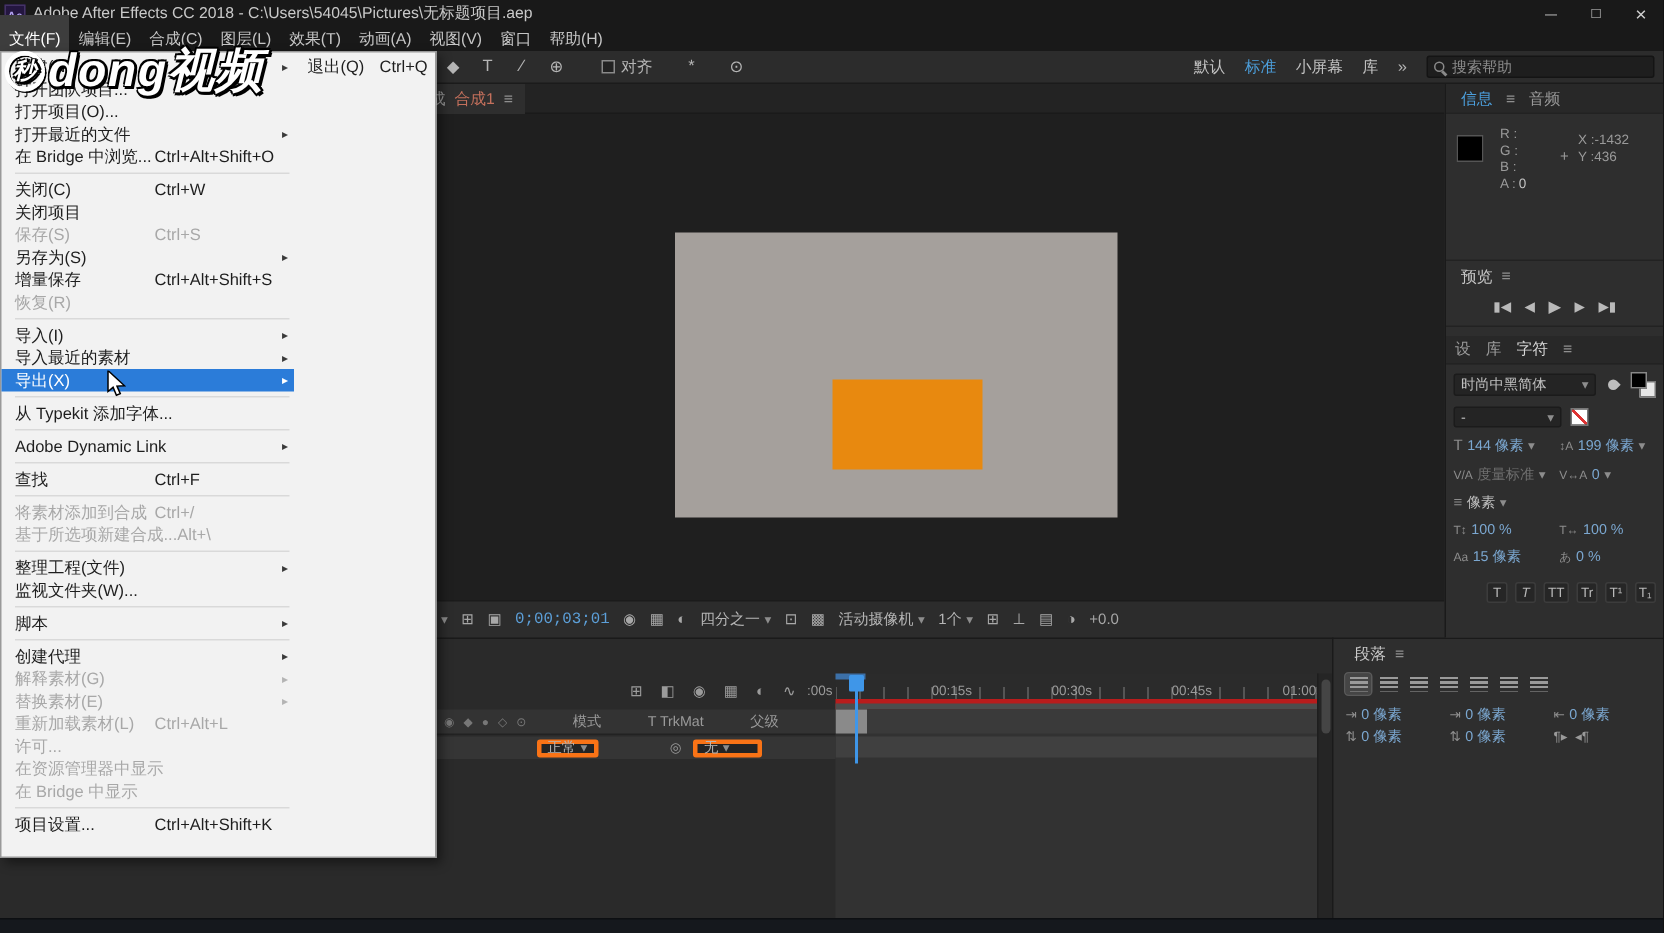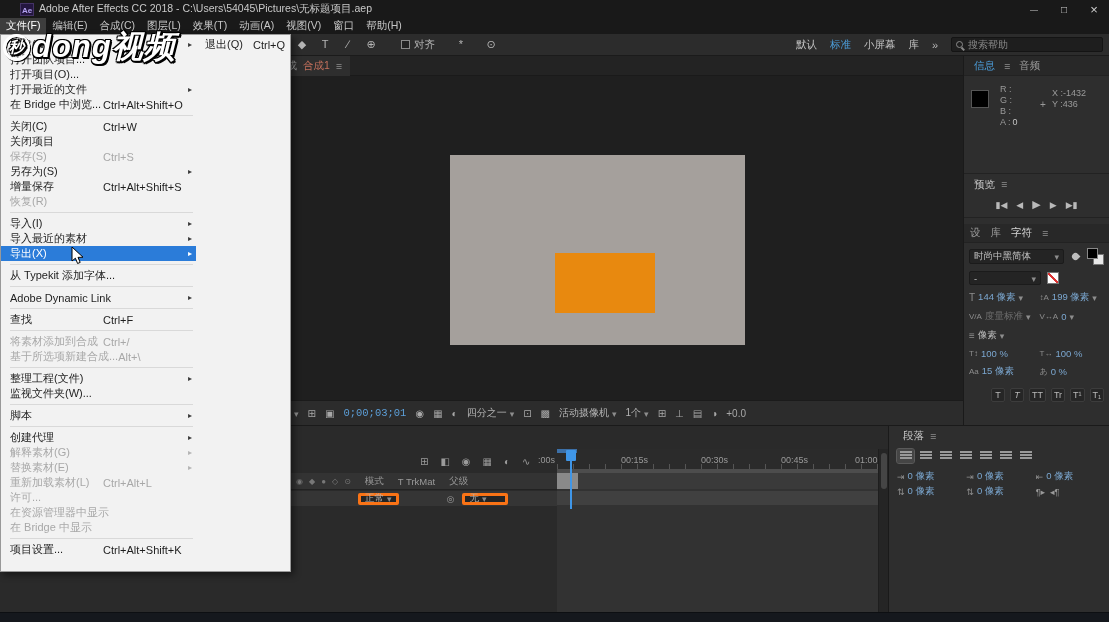--- a/index.html
+++ b/index.html
@@ -1,32 +1,32 @@
 <!DOCTYPE html>
 <html><head>
 <meta charset="utf-8">
 <style>
   *{margin:0;padding:0;box-sizing:border-box}
   html,body{width:1109px;height:622px;background:#000;overflow:hidden}
   .app{position:relative;width:1109px;height:622px;background:#2e2e2e;
        font-family:"Liberation Sans","DejaVu Sans",sans-serif;font-size:11px;color:#c3c3c3;overflow:hidden}
 
   
-  .titlebar{position:absolute;top:0;left:0;right:0;height:18px;background:#191919;display:flex;align-items:center;gap:5px;padding-left:20px;font-size:10.5px;color:#c9c9c9;z-index:10}
+  .titlebar{position:absolute;top:0;left:0;right:0;height:18px;background:#191919;display:flex;align-items:center;gap:5px;padding-left:3px;font-size:10.5px;color:#c9c9c9;z-index:10}
   .app-icon{width:14px;height:13px;background:#241640;color:#b3a2f0;font-size:8px;font-weight:bold;text-align:center;line-height:13px;border:1px solid #443366}
   .app-icon::before{content:"Ae"}
   .win-btns{margin-left:auto;display:flex;height:18px}
   .win-btn{width:30px;height:18px;display:flex;align-items:center;justify-content:center;color:#cfcfcf;font-size:10px}
   .g-min::before{content:"—";font-size:8px}
   .g-max::before{content:"□";font-size:10px}
   .g-close::before{content:"×";font-size:13px}
 
   
   .menubar{position:absolute;top:18px;left:0;right:0;height:16px;background:#191919;display:flex;align-items:center;font-size:10.5px;color:#c6c6c6;z-index:10}
-  .mb{padding:0 6px;height:16px;display:flex;align-items:center}
+  .mb{padding:0 6px;height:32px;display:flex;align-items:center}
   .mb.active{background:#3d3d3d;color:#fff}
 
   
   .toolbar{position:absolute;top:34px;left:0;right:0;height:22px;background:#2c2c2c;border-bottom:1px solid #1b1b1b;display:flex;align-items:center;padding:0 6px;z-index:10}
   .tools{display:flex;gap:7px;margin-left:196px}
   .tool-ic{width:16px;text-align:center;font-size:11px;color:#b5b5b5}
   .snap{display:flex;align-items:center;gap:4px;margin-left:22px;color:#b5b5b5;font-size:10.5px}
   .chk{width:9px;height:9px;border:1px solid #8a8a8a;background:#222}
   .extra-tools{display:flex;gap:14px;margin-left:18px;color:#b5b5b5}
   .tb-right{margin-left:auto;display:flex;align-items:center;gap:13px}
@@ -49,34 +49,34 @@
   .orange-layer{position:absolute;left:105px;top:98px;width:100px;height:60px;background:#e8890f}
   .comp-bar{position:absolute;left:0;right:0;bottom:0;height:25px;background:#2c2c2c;border-top:1px solid #1b1b1b;display:flex;align-items:center;gap:9px;padding-left:294px;font-size:10px;color:#a8a8a8}
   .cbic{font-size:10px;color:#a8a8a8}
   .timecode{color:#5c9fd8;font-family:"Liberation Mono","DejaVu Sans Mono",monospace;font-size:10.5px}
   .dd{display:flex;align-items:center;gap:3px;color:#b5b5b5}
   .g-dd::before{content:"▾";color:#8d8d8d;font-size:9px}
 
   
   .timeline{position:absolute;left:0;top:425px;width:888px;height:187px;background:#2a2a2a;border-top:1px solid #1a1a1a}
   .tl-icons{position:absolute;left:420px;top:30px;display:flex;gap:12px;color:#9b9b9b;font-size:10px}
-  .ruler{position:absolute;left:557px;top:23px;width:321px;height:24px;background:#2b2b2b;border-bottom:1px solid #b91c1c;overflow:visible}
+  .ruler{position:absolute;left:557px;top:23px;width:321px;height:24px;background:#2b2b2b;border-bottom:7px solid #b91c1c;overflow:visible}
   .ruler-ticks{position:absolute;left:0;right:0;bottom:0;height:8px;background:repeating-linear-gradient(to right,#555 0 1px,transparent 1px 16px)}
   .rlabel{position:absolute;top:6px;font-size:9px;color:#9a9a9a}
   .cachebar{position:absolute;left:0;top:0;width:20px;height:4px;background:#3c70a8}
   .workarea{position:absolute;left:557px;top:43px;width:321px;height:4px;background:#4d4d4d}
   .track{position:absolute;left:557px;top:47px;width:321px;bottom:0;background:#323232}
   .tband1{position:absolute;left:0;right:0;top:0;height:16px;background:#3a3a3a}
   .tband2{position:absolute;left:0;right:0;top:18px;height:14px;background:#404040}
   .tchunk{position:absolute;left:0;top:0;width:21px;height:16px;background:#8a8a8a}
   .playhead-line{position:absolute;left:570px;top:34px;width:2px;height:49px;background:#3f96e8;z-index:3}
   .playhead-handle{position:absolute;left:566px;top:24px;width:10px;height:11px;background:#3f96e8;border-radius:1px;z-index:3}
   .tl-header{position:absolute;left:0;top:47px;width:557px;height:17px;background:#333;border-bottom:1px solid #222;display:flex;align-items:center;font-size:9.5px;color:#9a9a9a}
   .sw-icons{display:flex;gap:6px;margin-left:296px;font-size:8px;color:#777}
-  .colh{margin-left:14px}
+  .colh{margin-left:31px}
   .tl-layer{position:absolute;left:0;top:65px;width:557px;height:15px;background:#353535;display:flex;align-items:center;font-size:9.5px}
   .lbox{display:flex;align-items:center;gap:3px;background:#242424;border:3px solid #f97316;border-radius:2px;height:12px;padding:0 4px;color:#b5b5b5}
   .g-pick::before{content:"◎";color:#9a9a9a;font-size:9px}
   .tl-scroll{position:absolute;right:0;top:23px;width:10px;bottom:0;background:#252525;border-left:1px solid #1e1e1e}
   .tl-scroll .thumb{position:absolute;left:2px;top:4px;width:6px;height:36px;background:#454545;border-radius:3px}
 
   
   .parapanel{position:absolute;left:888px;top:425px;width:221px;height:187px;background:#2e2e2e;border-top:1px solid #1a1a1a;border-left:1px solid #1a1a1a}
   .phead{display:flex;align-items:center;gap:6px;height:20px;padding:0 14px;font-size:10.5px;color:#c8c8c8}
   .alignrow{display:flex;gap:3px;padding:3px 8px}

